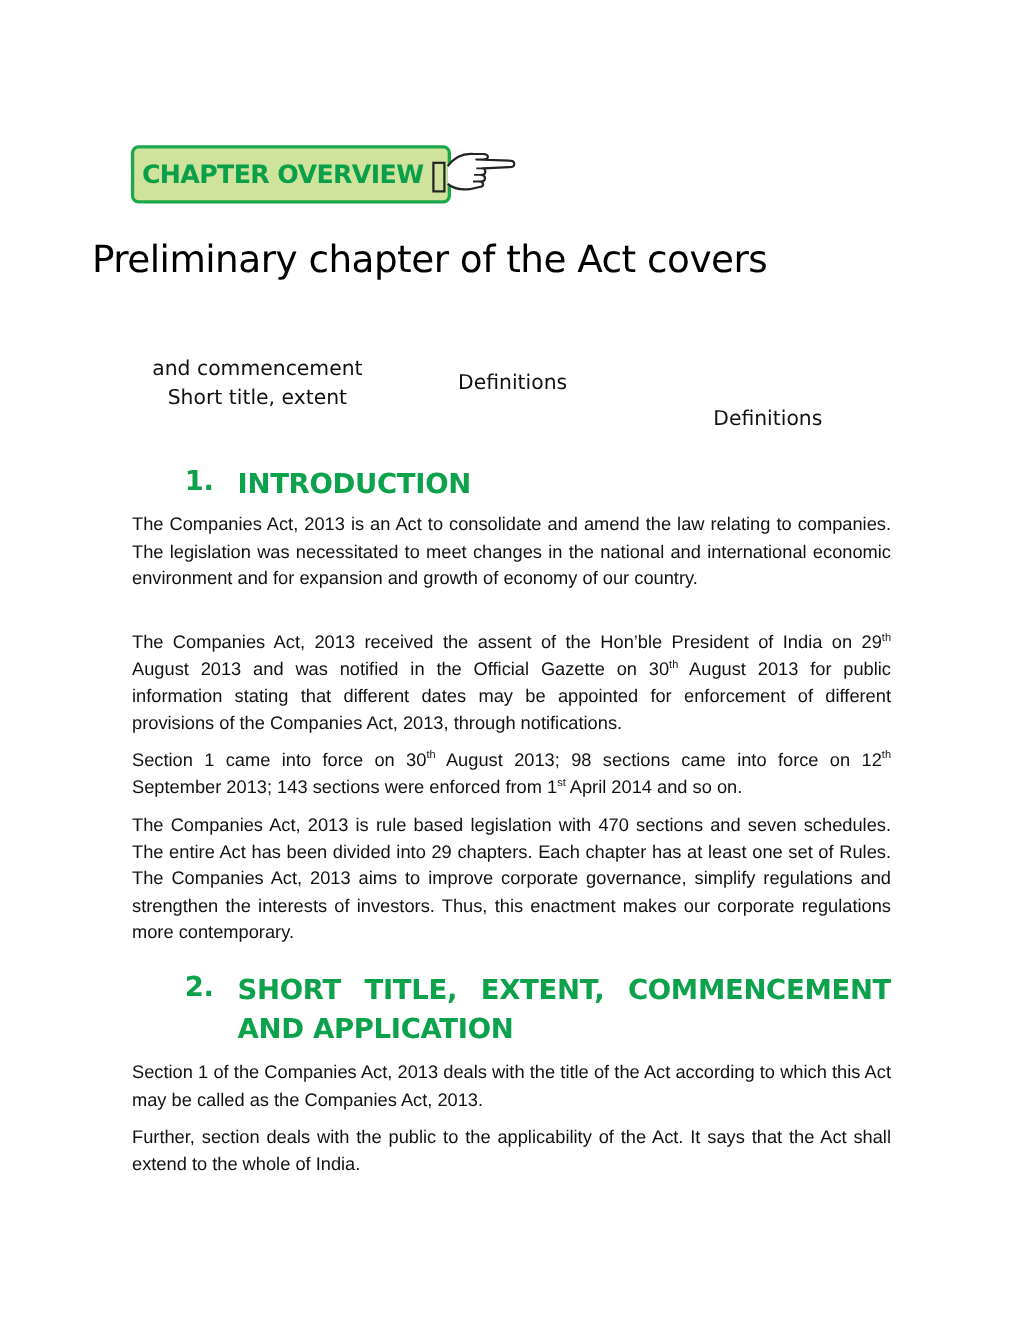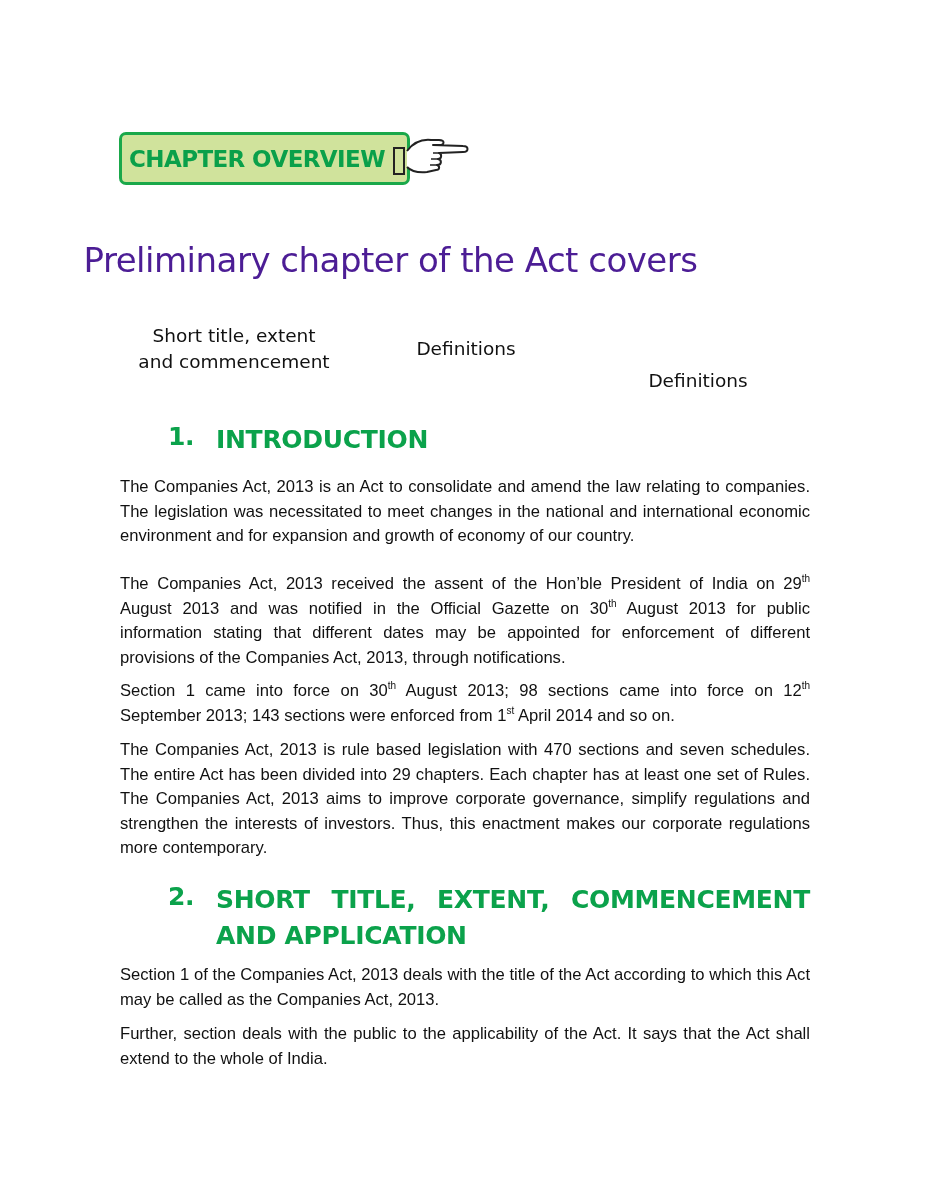--- a/index.html
+++ b/index.html
@@ -10,43 +10,43 @@
     .badge-wrap { position: absolute; left: 119px; top: 132px; height: 53px; display: flex; align-items: center; }
     .badge { box-sizing: border-box; width: 291px; height: 53px; background: #d0e39c;
              border: 3px solid #1aa84a; border-radius: 7px; display: flex; align-items: center;
              padding-left: 7px; position: relative; }
     .badge-text { font-family: "DejaVu Sans", sans-serif; font-weight: bold; font-size: 23px;
                   color: #0aa04a; letter-spacing: -0.6px; white-space: nowrap; }
     .cuff { position: absolute; right: 2px; top: 12px; width: 12px; height: 28px;
             border: 2px solid #222; background: #d0e39c; box-sizing: border-box; }
     .hand { position: absolute; left: 286px; top: 5px; width: 66px; height: 44px; }
 
-    .main-title { position: absolute; left: 0; width: 781px; top: 240px; text-align: center;
-                  font-family: "DejaVu Sans", sans-serif; font-size: 34px; color: #4c1d95; letter-spacing: -0.5px; }
+    .main-title { position: absolute; left: 0; width: 781px; top: 216px; text-align: center;
+                  font-family: "DejaVu Sans", sans-serif; font-size: 34px; color: #000000; letter-spacing: -0.5px; }
 
     .covers { position: absolute; top: 322px; left: 118px; width: 696px; height: 60px; }
     .cover-item { position: absolute; text-align: center; font-family: "DejaVu Sans", sans-serif;
                   font-size: 18.5px; line-height: 26px; color: #111; }
     .ci-0 { left: 0; width: 232px; top: 1px; }
     .ci-1 { left: 232px; width: 232px; top: 14px; }
     .ci-2 { left: 464px; width: 232px; top: 14px; margin-top: 32px; }
 
     .heading { position: absolute; left: 168px; width: 642px; font-family: "DejaVu Sans", sans-serif;
                font-weight: bold; font-size: 25px; color: #0ba24b; letter-spacing: -0.3px; }
     .heading .num { position: absolute; left: 0; }
     .heading .txt { position: absolute; left: 48px; right: 0; text-align: justify; line-height: 36px; }
     .h1 { top: 422px; height: 36px; }
     .h2 { top: 882px; height: 74px; }
     .h2 .txt { text-align-last: left; }
     .h2 .line1 { display: block; text-align: justify; text-align-last: justify; }
 
     .para { position: absolute; left: 120px; width: 690px; font-family: "Liberation Sans", sans-serif;
             font-size: 16.6px; line-height: 24.6px; color: #111; text-align: justify; margin: 0; }
     .para sup { font-size: 10px; line-height: 0; vertical-align: super; }
-    .p1 { top: 465px; margin-top: 10px; }
+    .p1 { top: 465px; }
     .p2 { top: 572px; }
     .p3 { top: 679px; }
     .p4 { top: 738px; }
     .p5 { top: 963px; }
     .p6 { top: 1022px; }
   </style>
 </head>
 <body>
 
 <div class="page">
@@ -59,22 +59,22 @@
     <svg class="hand" viewBox="0 0 66 44">
       <path d="M2 14 C8 6, 16 2, 26 3 L34 3 C40 3, 40 8, 34 8 L28 8 L58 9 C64 9, 64 15, 58 15 L34 16 C37 17, 37 22, 33 22 C37 23, 37 28, 32 28 C35 29, 35 33, 31 33 L22 35 C12 36, 5 33, 2 30" fill="#ffffff" stroke="#222" stroke-width="2" stroke-linejoin="round"></path>
       <path d="M28 16 L34 16 M26 22 L33 22 M25 28 L32 28" stroke="#222" stroke-width="1.6" fill="none"></path>
     </svg>
   </div>
 
   <div class="main-title">Preliminary chapter of the Act covers</div>
 
   <div class="covers">
     <div class="cover-item ci-0">
+      <div>and commencement</div>
       <div>Short title, extent</div>
-      <div>and commencement</div>
     </div>
     <div class="cover-item ci-1">Definitions</div>
     <div class="cover-item ci-2">Definitions</div>
   </div>
 
   <div class="heading h1">
     <span class="num">1.</span>
     <span class="txt">INTRODUCTION</span>
   </div>
 

